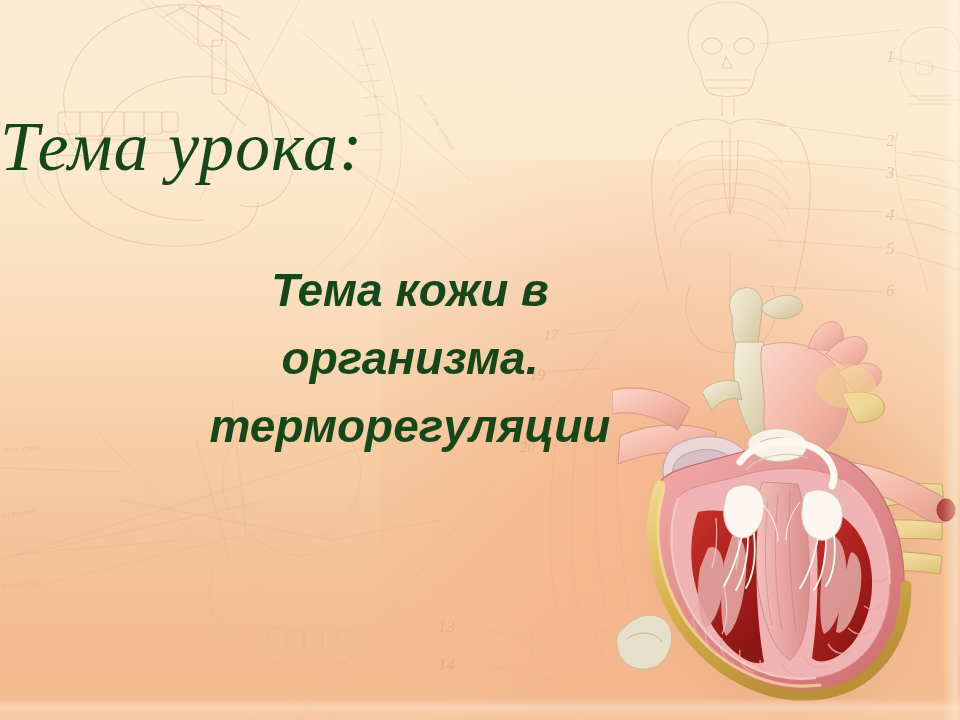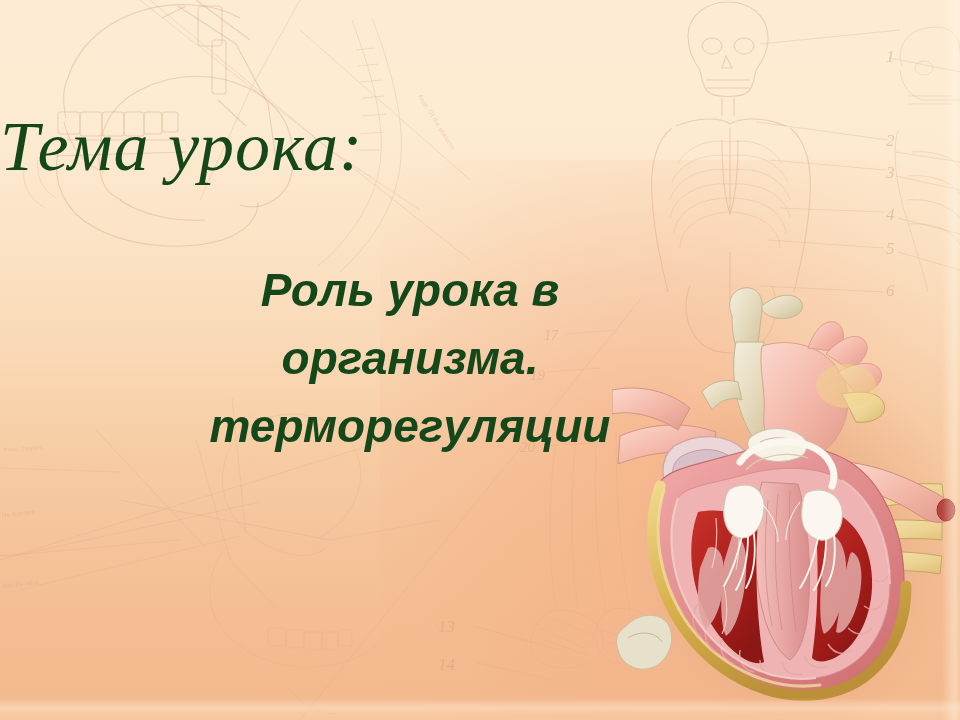--- a/index.html
+++ b/index.html
@@ -481,18 +481,18 @@
       <path d="M16 352 C 28 344, 44 346, 50 356" fill="none" stroke="#b9b294" stroke-width="0.9"></path>
     </svg>
   </div>
 
   <div class="right-band"></div>
   <div class="bottom-band"></div>
 
   <div class="title">Тема урока:</div>
 
   <div class="subtitle">
-    <span class="ln">Роль урока в</span>
+    <span class="ln">Тема кожи в</span>
     <span class="ln">организма.</span>
     <span class="ln">терморегуляции</span>
   </div>
 
 </div>
 
 </body></html>

